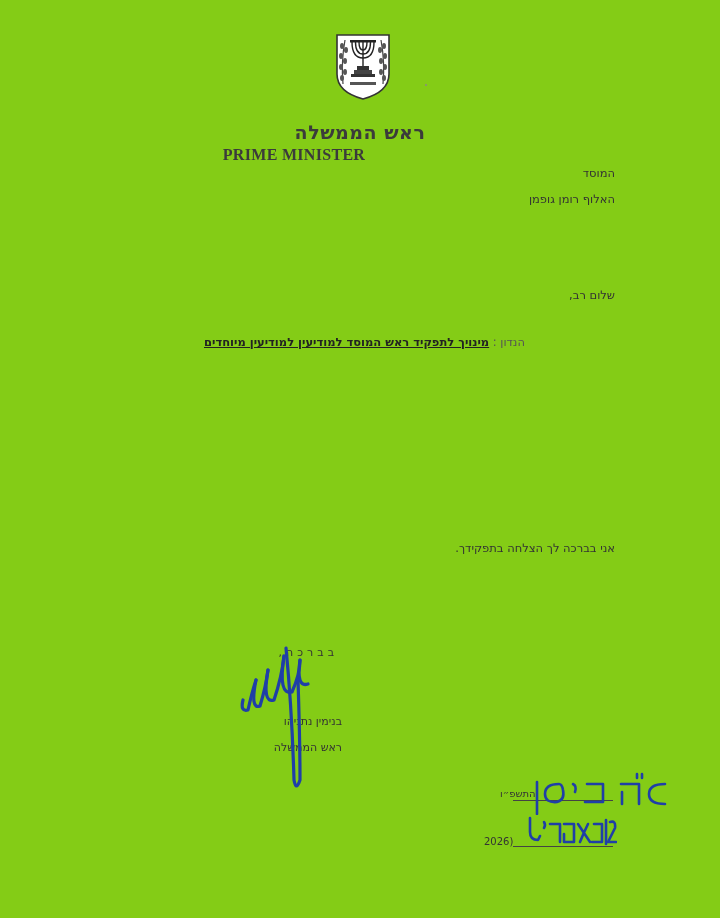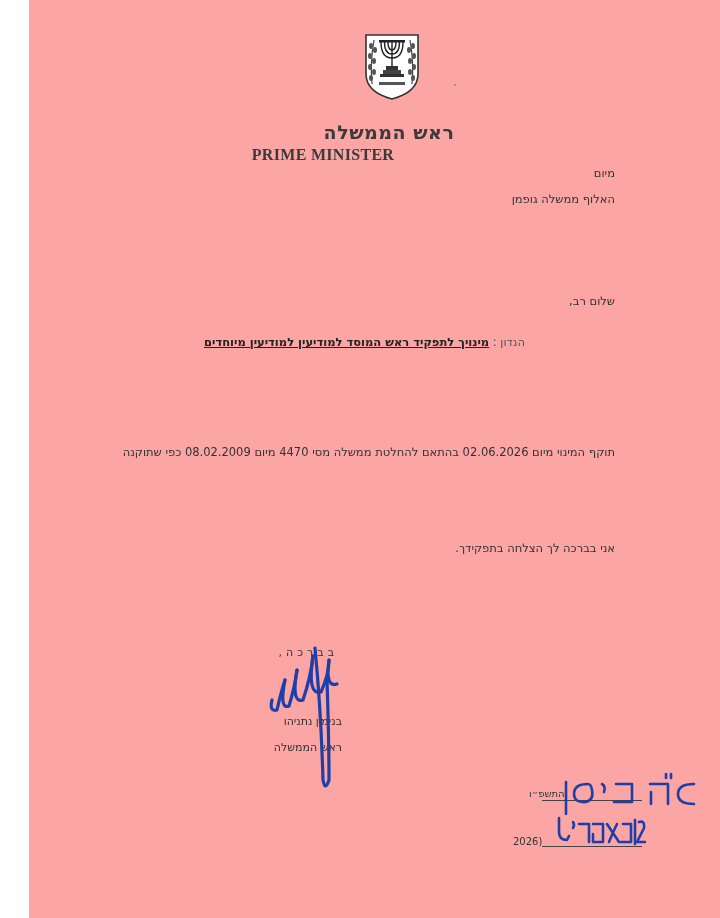--- a/index.html
+++ b/index.html
@@ -11,22 +11,21 @@
     width: 720px;
     height: 918px;
     position: relative;
     overflow: hidden;
     font-family: "DejaVu Sans", "Liberation Sans", sans-serif;
     color: #2b2b2b;
   }
   .page {
     position: absolute;
     inset: 0;
-    background: #fca5a5;
-    margin-left: 29px;
+    background: #84cc16;
   }
   
   .emblem {
     position: absolute;
     left: 333px;
     top: 32px;
     width: 60px;
     height: 70px;
   }
   .speck {
@@ -162,33 +161,32 @@
     <rect x="24" y="34" width="12" height="4" fill="#333"></rect>
     <rect x="21" y="38" width="18" height="4" fill="#444"></rect>
     <rect x="18" y="42" width="24" height="3" fill="#333"></rect>
     <rect x="17" y="50" width="26" height="3" fill="#555"></rect>
   </svg>
   <div class="speck"></div>
 
   <div class="office-he">ראש הממשלה</div>
   <div class="office-en">PRIME MINISTER</div>
 
-  <div class="rtl-line right-anchor" style="top:166px;">מיום</div>
-  <div class="rtl-line right-anchor" style="top:192px;">האלוף ממשלה גופמן</div>
-
-  <div class="rtl-line right-anchor" style="top:294px;">שלום רב,</div>
+  <div class="rtl-line right-anchor" style="top:166px;">המוסד</div>
+  <div class="rtl-line right-anchor" style="top:192px;">האלוף רומן גופמן</div>
+
+  <div class="rtl-line right-anchor" style="top:288px;">שלום רב,</div>
 
   <div class="rtl-line" style="top:335px; right:195px;">
     <span class="subject-label">הנדון :</span>
     <span class="subject-text">מינויך לתפקיד ראש המוסד למודיעין למודיעין מיוחדים</span>
   </div>
 
 
   <div class="para">
-    <div>תוקף המינוי מיום 02.06.2026 בהתאם להחלטת ממשלה מסי 4470 מיום 08.02.2009 כפי שתוקנה</div>
   </div>
 
   <div class="rtl-line right-anchor" style="top:541px;">אני בברכה לך הצלחה בתפקידך.</div>
 
   <div class="sig-block blessing" style="top:646px; right:382px;">בברכה,</div>
   <div class="sig-block" style="top:715px; right:378px;">בנימין נתניהו</div>
   <div class="sig-block" style="top:741px; right:378px;">ראש הממשלה</div>
 
   <svg class="signature-svg" viewBox="0 0 80 155">
     <g fill="none" stroke="#1f3fa8" stroke-width="3.2" stroke-linecap="round" stroke-linejoin="round">

